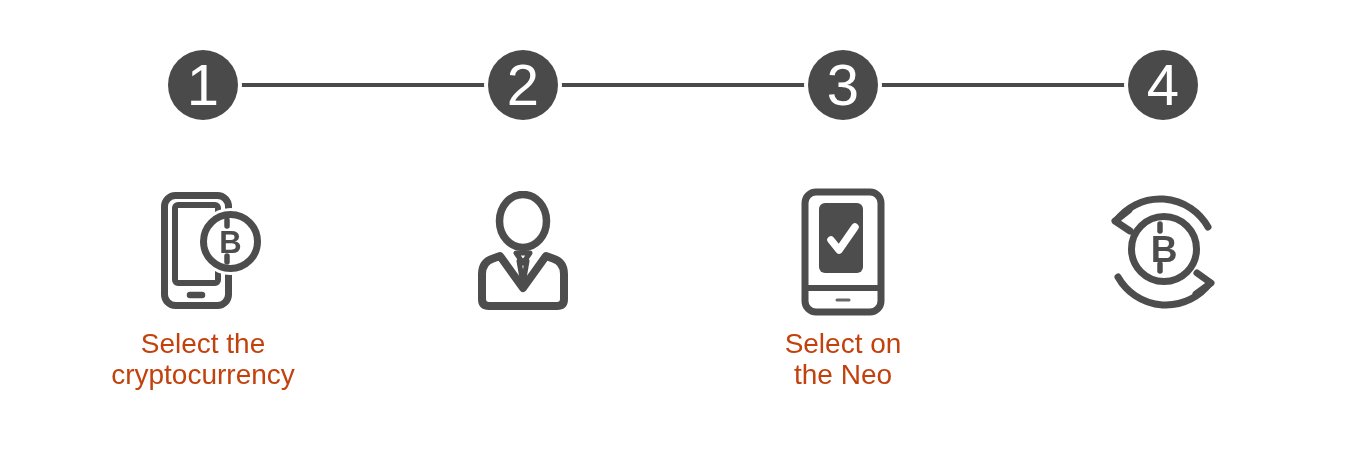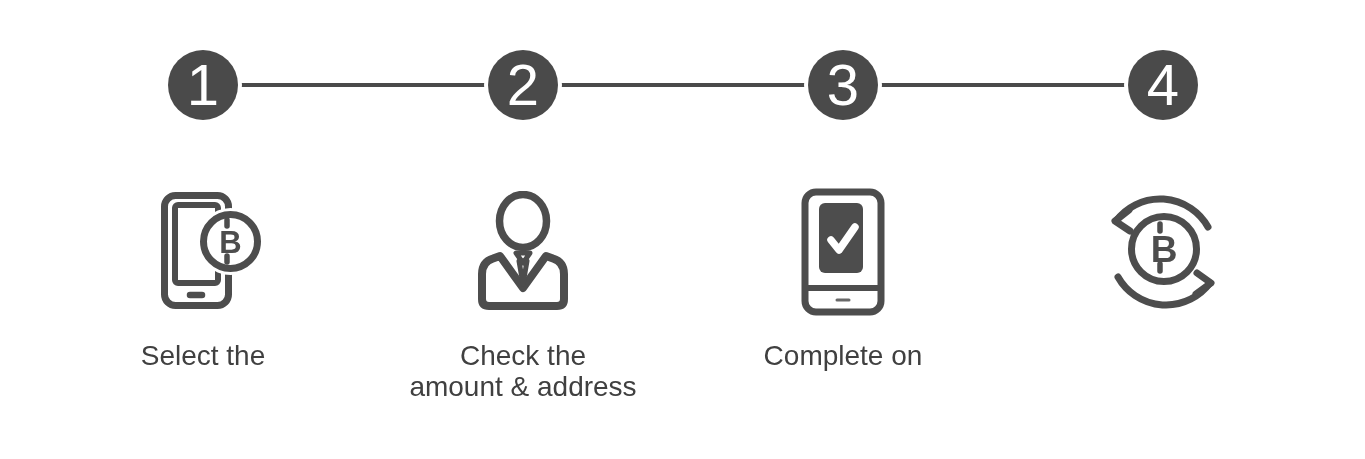--- a/index.html
+++ b/index.html
@@ -42,24 +42,24 @@
     line-height:1;
     z-index:2;
   }
   .icon-wrap{
     height:130px;
     margin-top:67px;
     display:flex;align-items:center;justify-content:center;
   }
   .icon-wrap.shift-right{transform:translateX(9px);}
   .label{
-    margin-top:23px;
+    margin-top:11px;
     font-size:28px;
     line-height:31px;
-    color:#404040;
+    color:#c2410c;
     text-align:center;
   }
   .label span{display:block;}
   svg .stroke{stroke:#4d4d4d;fill:none;stroke-linecap:round;stroke-linejoin:round;}
   svg .fillmark{fill:#4d4d4d;}
   svg .bglyph{
     font-family:"Liberation Sans", sans-serif;
     font-weight:bold;
     fill:#4d4d4d;
   }
@@ -84,56 +84,54 @@
           <line class="stroke" x1="29" y1="103" x2="41" y2="103" stroke-width="6.5"></line>
           <circle cx="69.5" cy="49.5" r="33.5" fill="#ffffff"></circle>
           <circle class="stroke" cx="69.5" cy="49.5" r="27" fill="#ffffff" stroke-width="7"></circle>
           <text class="bglyph" x="69.5" y="61" text-anchor="middle" font-size="31">B</text>
           <line class="stroke" x1="66" y1="28" x2="66" y2="34" stroke-width="5.5"></line>
           <line class="stroke" x1="66" y1="64" x2="66" y2="70" stroke-width="5.5"></line>
         </svg>
       </div>
       <div class="label">
         <span>Select the</span>
+        <span>cryptocurrency</span>
       </div>
     </div>
 
     <div class="step">
       <div class="circle">
         <span>2</span>
       </div>
       <div class="icon-wrap">
         <svg width="120" height="122" viewBox="0 0 120 122">
           <ellipse class="stroke" cx="60" cy="30" rx="23.5" ry="26.5" stroke-width="7.5"></ellipse>
           <path class="stroke" d="M37,65 L60,97 L83,65 L90,67.5 Q101,71 101,83 L101,108 Q101,115 94,115 L26,115 Q19,115 19,108 L19,83 Q19,71 30,67.5 Z" stroke-width="8"></path>
           <path class="stroke" d="M53,62 L67,62 L60,72 Z" stroke-width="5"></path>
           <path class="stroke" d="M56,70 L60,93 L64,70 Z" stroke-width="5"></path>
         </svg>
-      </div>
-      <div class="label">
-        <span>Check the</span>
-        <span>amount &amp; address</span>
       </div>
     </div>
 
     <div class="step">
       <div class="circle">
         <span>3</span>
       </div>
       <div class="icon-wrap">
         <svg width="84" height="128" viewBox="0 0 84 128">
           <rect class="stroke" x="4" y="4" width="76" height="120" rx="11" stroke-width="7"></rect>
           <rect class="fillmark" x="18" y="15" width="44" height="70" rx="6"></rect>
           <polyline points="30,52 38,62 54,39" fill="none" stroke="#ffffff" stroke-width="7.5" stroke-linecap="round" stroke-linejoin="round"></polyline>
           <line class="stroke" x1="4" y1="100" x2="80" y2="100" stroke-width="6"></line>
           <line class="stroke" x1="36" y1="112" x2="48" y2="112" stroke-width="3" opacity="0.85"></line>
         </svg>
       </div>
       <div class="label">
-        <span>Complete on</span>
+        <span>Select on</span>
+        <span>the Neo</span>
       </div>
     </div>
 
     <div class="step">
       <div class="circle">
         <span>4</span>
       </div>
       <div class="icon-wrap">
         <svg width="106" height="114" viewBox="0 0 106 114">
           <circle class="stroke" cx="54" cy="54" r="32.5" stroke-width="7"></circle>

